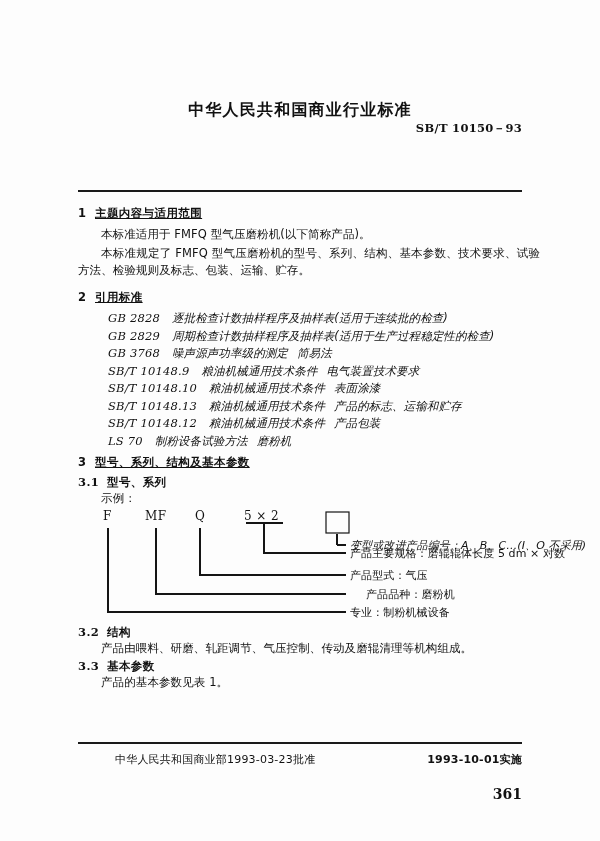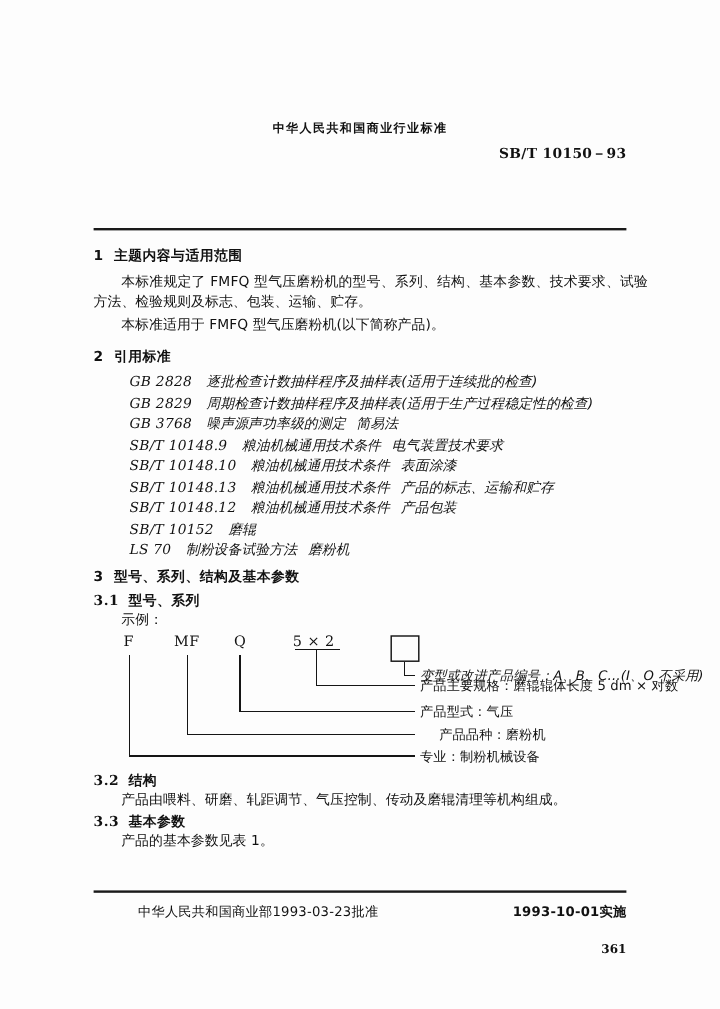--- a/index.html
+++ b/index.html
@@ -20,21 +20,21 @@
     inset: 0;
     background: #fdfdfd;
   }
 
   
   .hdr-std-title {
     position: absolute;
     left: 0; right: 0;
     top: 100px;
     text-align: center;
-    font-size: 10px;
+    font-size: 16px;
     font-weight: bold;
     letter-spacing: 1.2px;
   }
   .hdr-std-no {
     position: absolute;
     right: 78px;
     top: 121px;
     font-size: 11.5px;
     font-weight: bold;
     font-family: "DejaVu Serif", "Liberation Serif", serif;
@@ -64,20 +64,21 @@
     position: absolute;
     left: 78px;
     right: 60px;
     top: 206px;
   }
   .sec-head {
     font-size: 11.5px;
     font-weight: bold;
     margin: 0 0 5px 0;
     letter-spacing: 0.4px;
+    text-decoration: underline;
   }
   .sec-head .num {
     display: inline-block;
     min-width: 17px;
   }
   .para {
     font-size: 11.5px;
     line-height: 17px;
     text-indent: 23px;
     margin: 0 0 2px 0;
@@ -179,21 +180,21 @@
     right: 78px;
     top: 752px;
     font-size: 11px;
     font-weight: bold;
     letter-spacing: 0.2px;
   }
   .page-no {
     position: absolute;
     right: 78px;
     top: 786px;
-    font-size: 10px;
+    font-size: 14px;
     font-weight: bold;
     font-family: "DejaVu Serif", "Liberation Serif", serif;
   }
 </style>
 </head>
 <body>
 
 <div class="page">
 
   <div class="hdr-std-title">中华人民共和国商业行业标准</div>
@@ -201,22 +202,22 @@
   <div class="hdr-std-no">SB/T  10150－93</div>
 
 
   <div class="rule-top"></div>
 
   <div class="body-area">
 
     <div class="sec-head">
       <span class="num">1</span><span>主题内容与适用范围</span>
     </div>
+    <p class="para">本标准适用于 FMFQ 型气压磨粉机(以下简称产品)。</p>
     <p class="para">本标准规定了 FMFQ 型气压磨粉机的型号、系列、结构、基本参数、技术要求、试验方法、检验规则及标志、包装、运输、贮存。</p>
-    <p class="para">本标准适用于 FMFQ 型气压磨粉机(以下简称产品)。</p>
 
     <div class="gap"></div>
 
     <div class="sec-head">
       <span class="num">2</span><span>引用标准</span>
     </div>
     <ul class="ref-list">
       <li>
         <span class="ref-code">GB 2828</span><span class="ref-sep2"></span><span>逐批检查计数抽样程序及抽样表(适用于连续批的检查)</span><span class="ref-sep"></span><span></span>
       </li>
@@ -230,23 +231,20 @@
         <span class="ref-code">SB/T 10148.9</span><span class="ref-sep2"></span><span>粮油机械通用技术条件</span><span class="ref-sep"></span><span>电气装置技术要求</span>
       </li>
       <li>
         <span class="ref-code">SB/T 10148.10</span><span class="ref-sep2"></span><span>粮油机械通用技术条件</span><span class="ref-sep"></span><span>表面涂漆</span>
       </li>
       <li>
         <span class="ref-code">SB/T 10148.13</span><span class="ref-sep2"></span><span>粮油机械通用技术条件</span><span class="ref-sep"></span><span>产品的标志、运输和贮存</span>
       </li>
       <li>
         <span class="ref-code">SB/T 10148.12</span><span class="ref-sep2"></span><span>粮油机械通用技术条件</span><span class="ref-sep"></span><span>产品包装</span>
-      </li>
-      <li>
-        <span class="ref-code">SB/T 10152</span><span class="ref-sep2"></span><span>磨辊</span><span class="ref-sep"></span><span></span>
       </li>
       <li>
         <span class="ref-code">LS 70</span><span class="ref-sep2"></span><span>制粉设备试验方法</span><span class="ref-sep"></span><span>磨粉机</span>
       </li>
     </ul>
 
     <div class="gap-sm"></div>
 
     <div class="sec-head">
       <span class="num">3</span><span>型号、系列、结构及基本参数</span>

